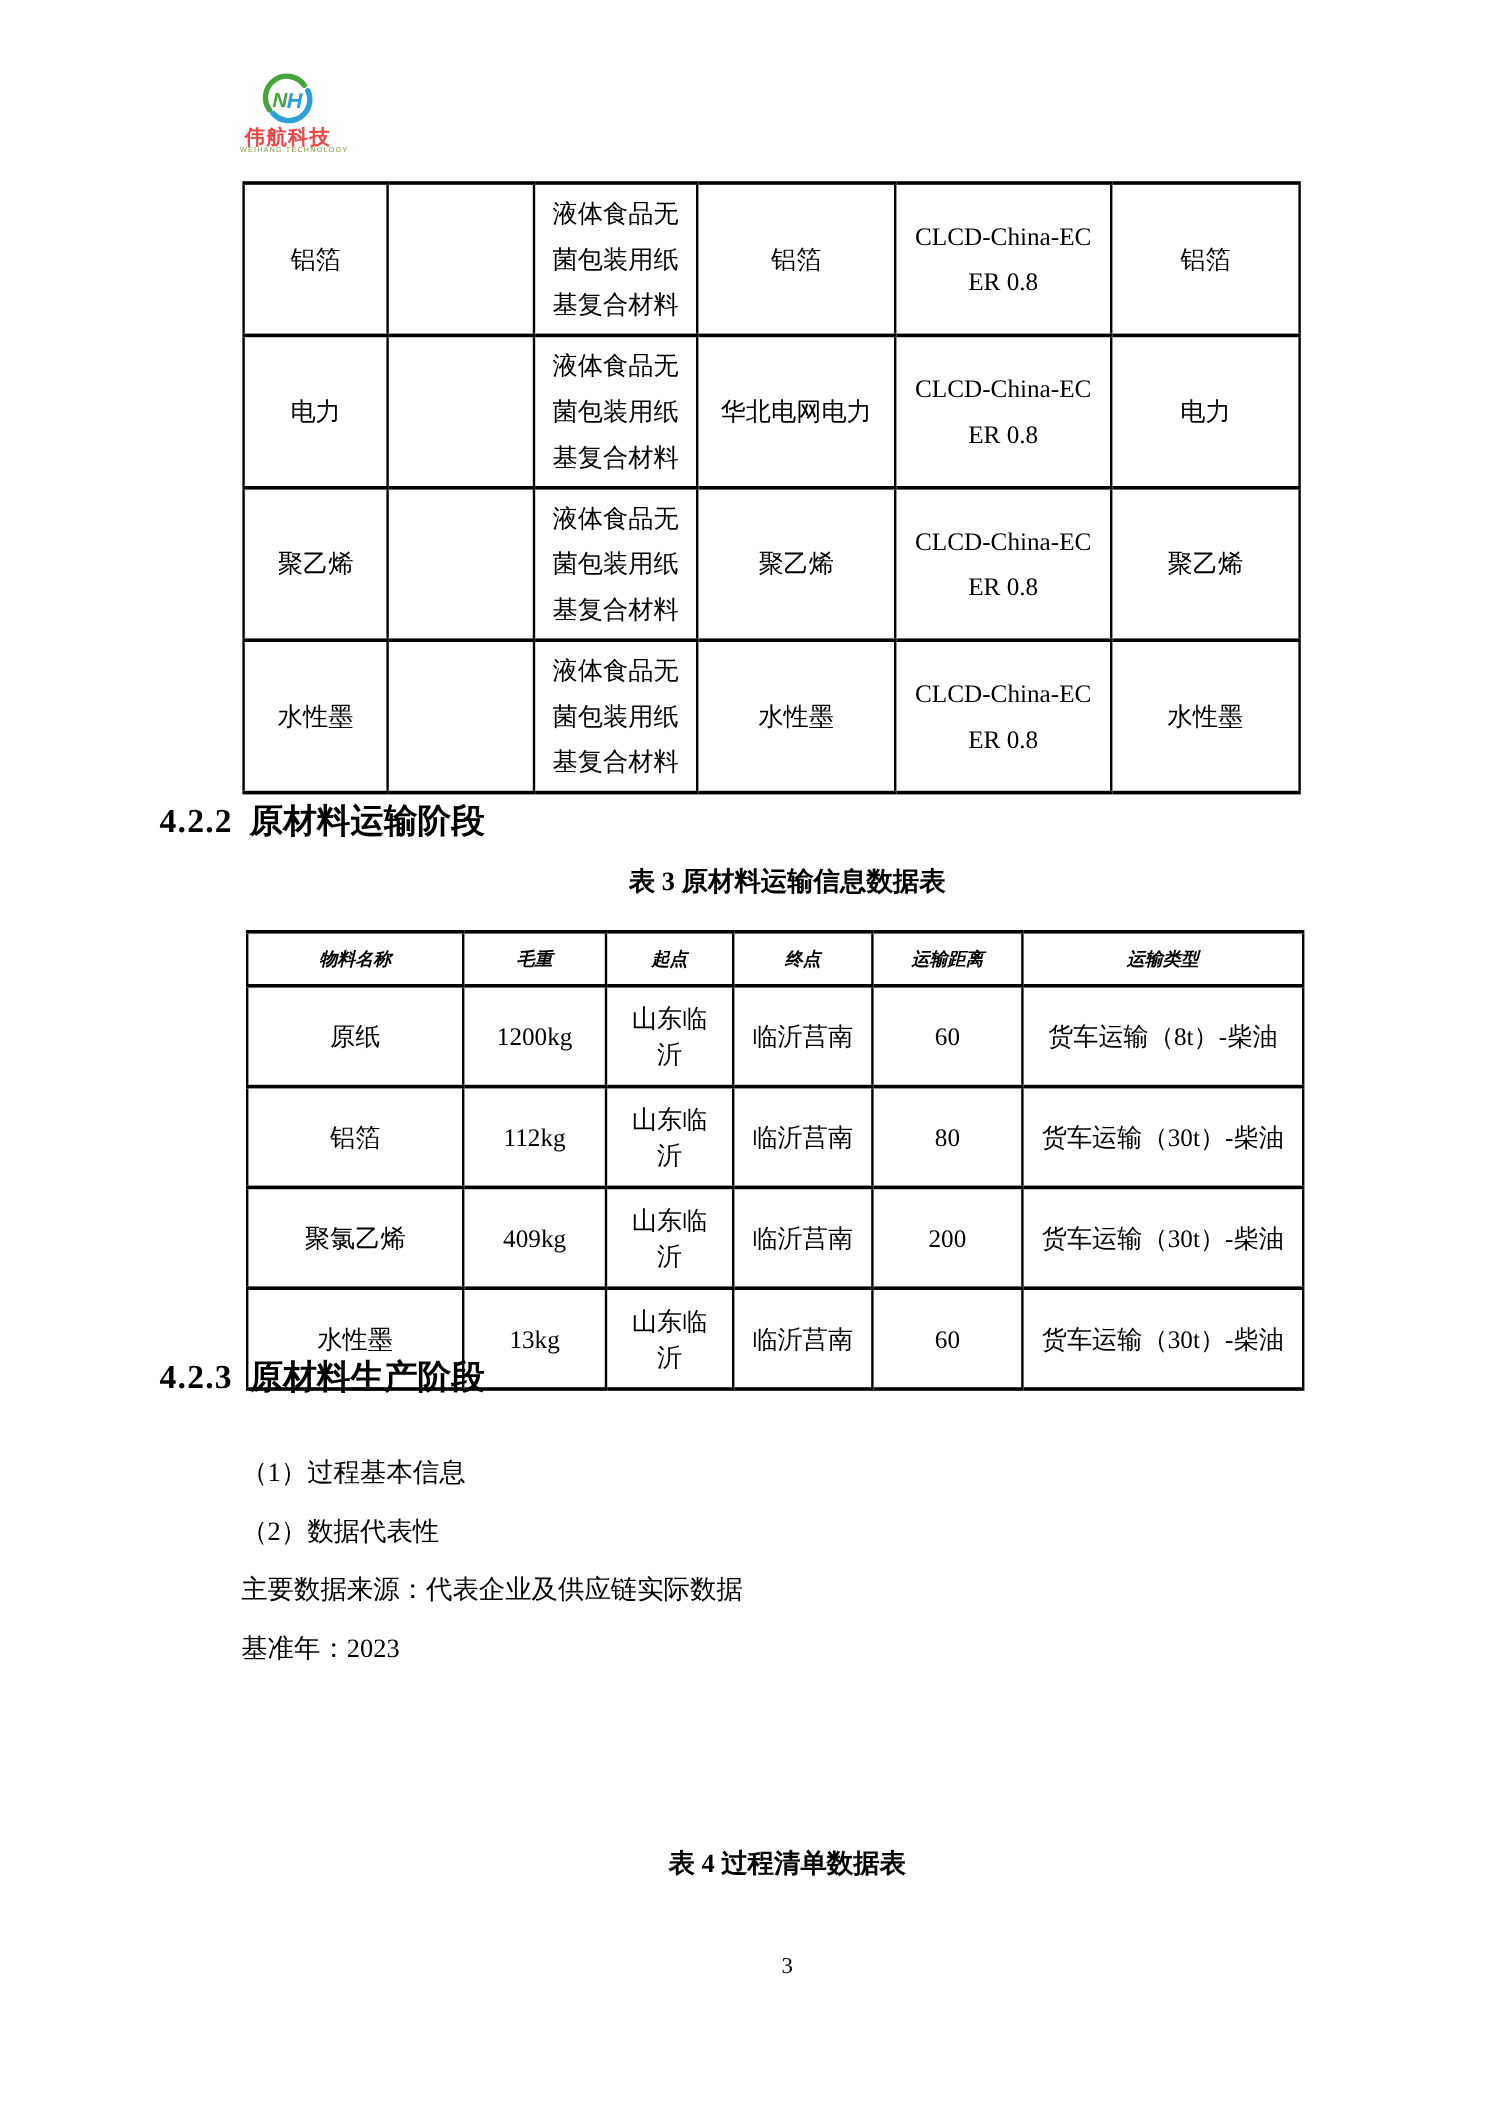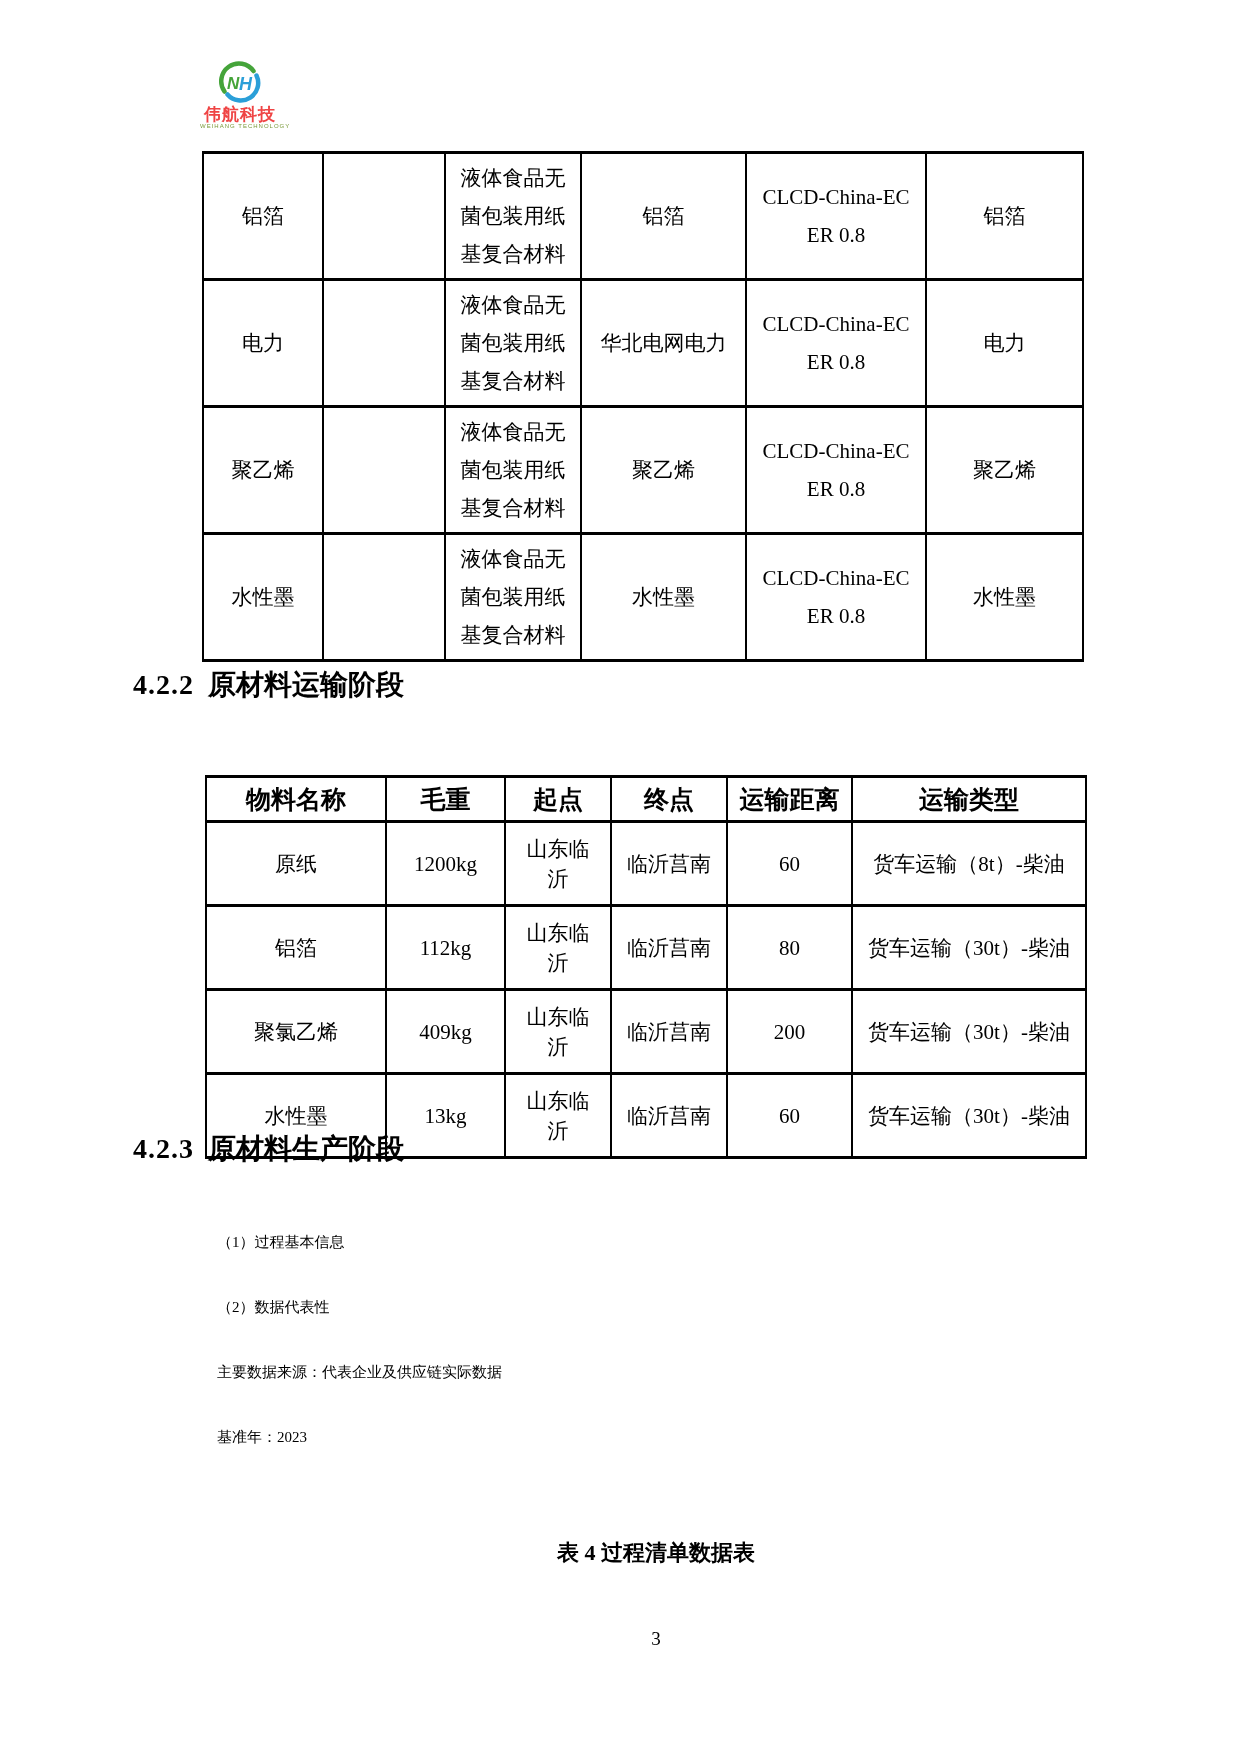--- a/index.html
+++ b/index.html
@@ -27,39 +27,39 @@
     padding:0 3px;
     font-size:21px;
     overflow:hidden;
   }
   .t1{left:202px;top:151px;width:880px;}
   .t1 tr{height:127px;}
   .t1 td{line-height:38px;}
   .t3{left:205px;top:775px;width:880px;}
   .t3 thead tr{height:45px;}
   .t3 tbody tr{height:84px;padding-left:24px;}
-  .t3 th{font-weight:bold;font-size:25px;}
+  .t3 th{font-weight:bold;font-size:15px;font-style:italic;}
   .t3 td{line-height:30px;}
   
   .sec-heading{
     position:absolute;left:133px;
     font-size:28px;font-weight:bold;line-height:34px;
     white-space:nowrap;
   }
   .sec-heading .sec-num{margin-right:14px;letter-spacing:1px;}
   .h422{top:668px;text-align:right;}
   .h423{top:1132px;}
   .caption{
     position:absolute;left:71px;width:1170px;
     text-align:center;font-weight:bold;font-size:22px;line-height:26px;
   }
   .cap3{top:722px;}
   .cap4{top:1540px;}
   .paras{position:absolute;left:201px;top:1202px;width:900px;}
-  .paras p{margin:16px;font-size:15px;line-height:49px;}
+  .paras p{margin:0;font-size:22px;line-height:49px;}
   .page-number{
     position:absolute;left:71px;top:1628px;width:1170px;
     text-align:center;font-size:19px;
   }
 </style>
 </head>
 <body>
 
 <div class="page">
 
@@ -128,20 +128,21 @@
 ER 0.8</td>
         <td>水性墨</td>
       </tr>
     </tbody>
   </table>
 
   <div class="sec-heading h422">
     <span class="sec-num">4.2.2</span><span>原材料运输阶段</span>
   </div>
 
+  <div class="caption cap3">表 3 原材料运输信息数据表</div>
 
   <table class="t3">
     <colgroup>
       <col style="width:180px">
         <col style="width:119px">
         <col style="width:106px">
       <col style="width:116px">
         <col style="width:125px">
         <col style="width:234px">
     </colgroup>

